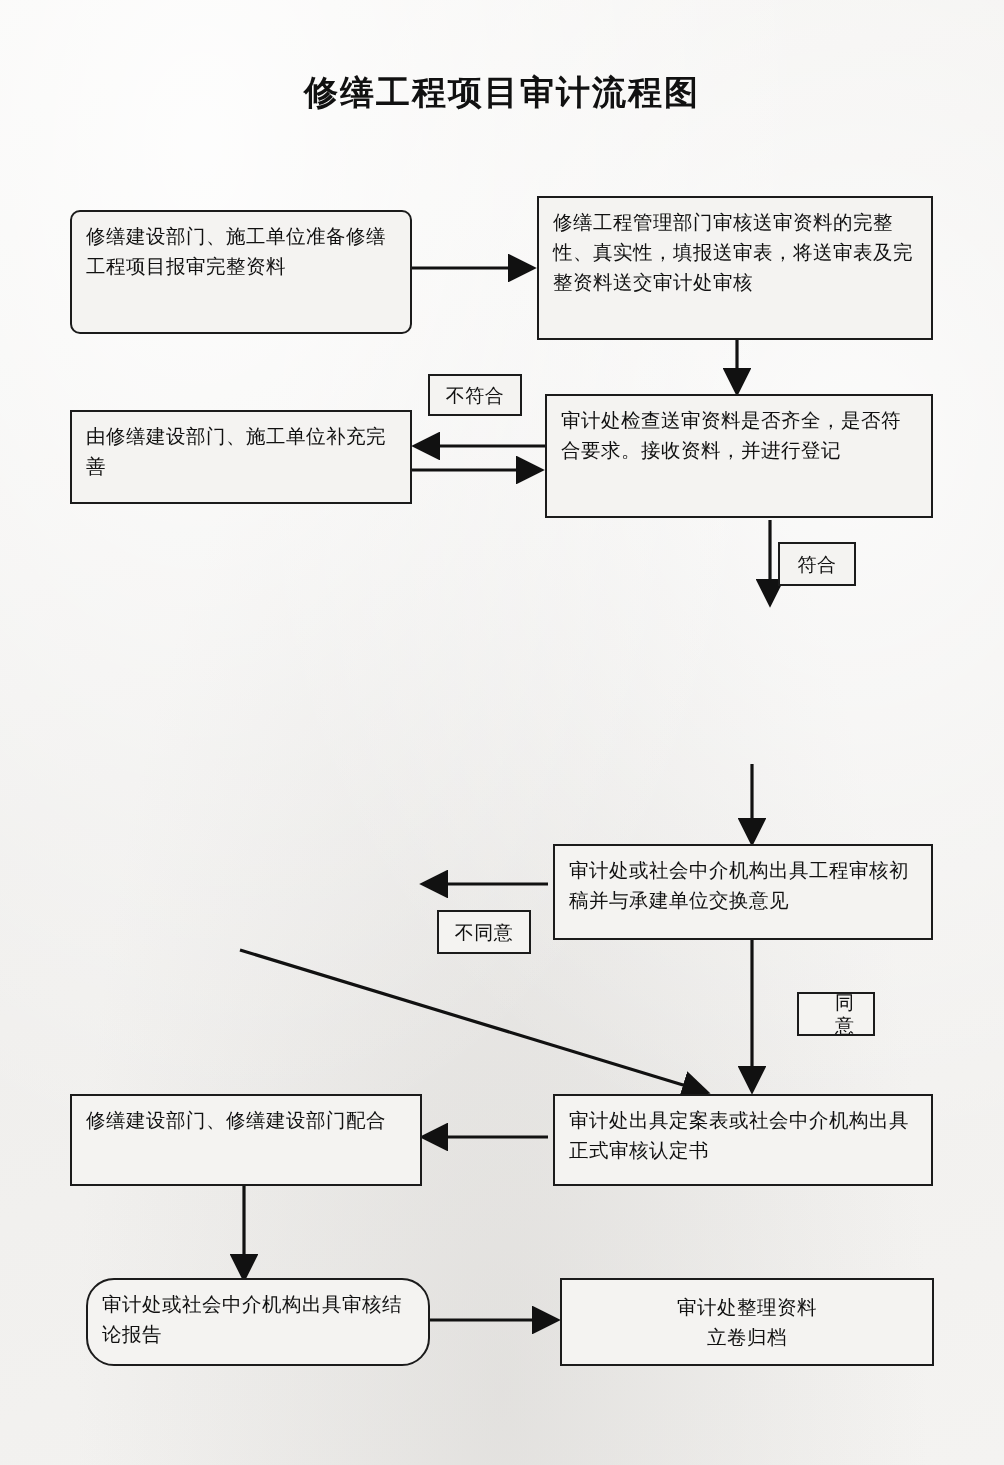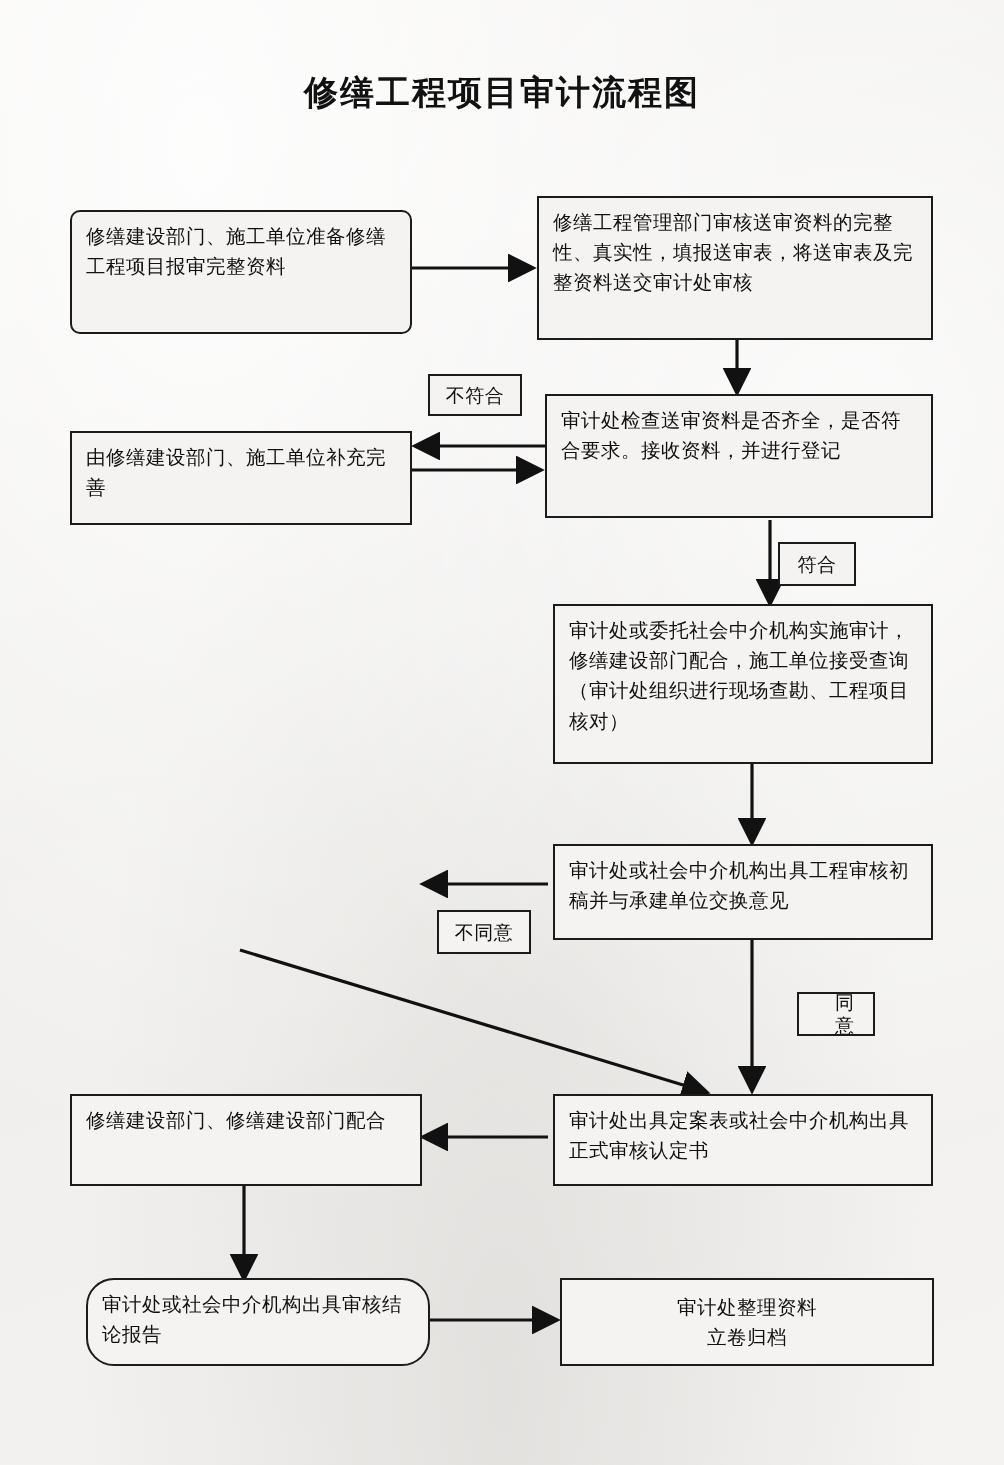--- a/index.html
+++ b/index.html
@@ -122,27 +122,24 @@
   </div>
 
   <div class="node" style="left:537px; top:196px; width:396px; height:144px;">
     <span>修缮工程管理部门审核送审资料的完整性、真实性，填报送审表，将送审表及完整资料送交审计处审核</span>
   </div>
 
   <div class="node" style="left:545px; top:394px; width:388px; height:124px;">
     <span>审计处检查送审资料是否齐全，是否符合要求。接收资料，并进行登记</span>
   </div>
 
-  <div class="node" style="left:70px; top:410px; width:342px; height:94px;margin-top:21px;">
+  <div class="node" style="left:70px; top:410px; width:342px; height:94px;">
     <span>由修缮建设部门、施工单位补充完善</span>
   </div>
 
-  <div class="node" style="left:553px; top:604px; width:380px; height:160px;">
-    <span>审计处或委托社会中介机构实施审计，修缮建设部门配合，施工单位接受查询（审计处组织进行现场查勘、工程项目核对）</span>
-  </div>
 
   <div class="node" style="left:553px; top:844px; width:380px; height:96px;">
     <span>审计处或社会中介机构出具工程审核初稿并与承建单位交换意见</span>
   </div>
 
 
   <div class="node" style="left:553px; top:1094px; width:380px; height:92px;">
     <span>审计处出具定案表或社会中介机构出具正式审核认定书</span>
   </div>
 

